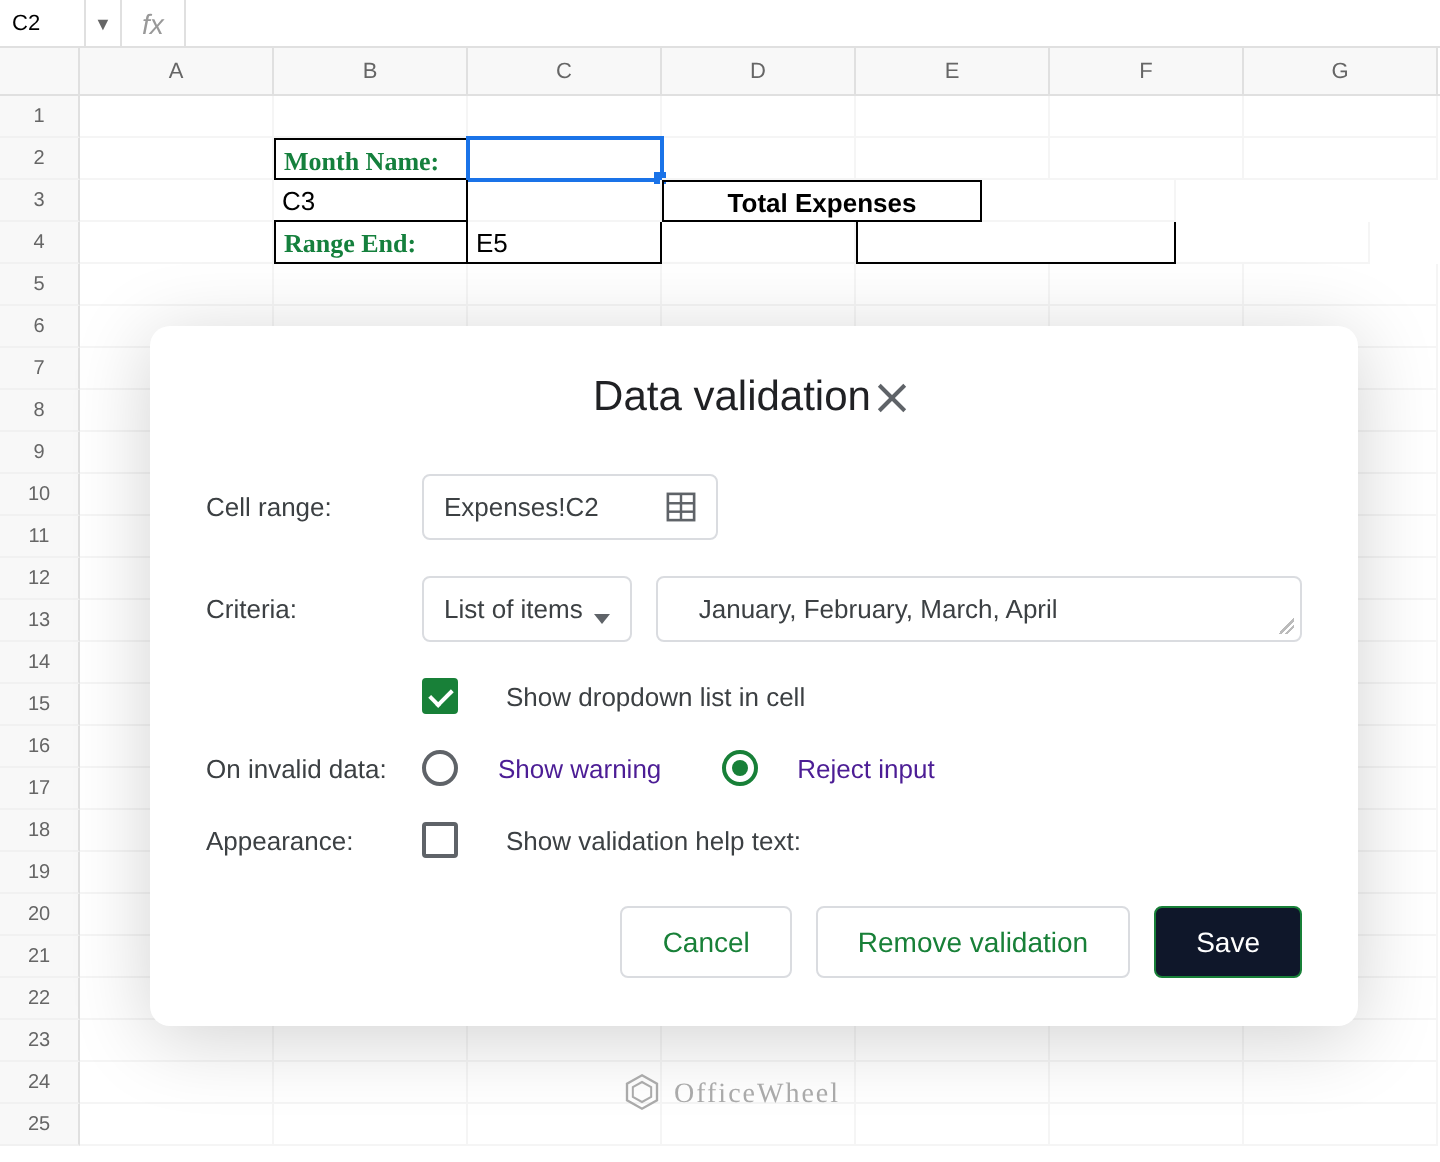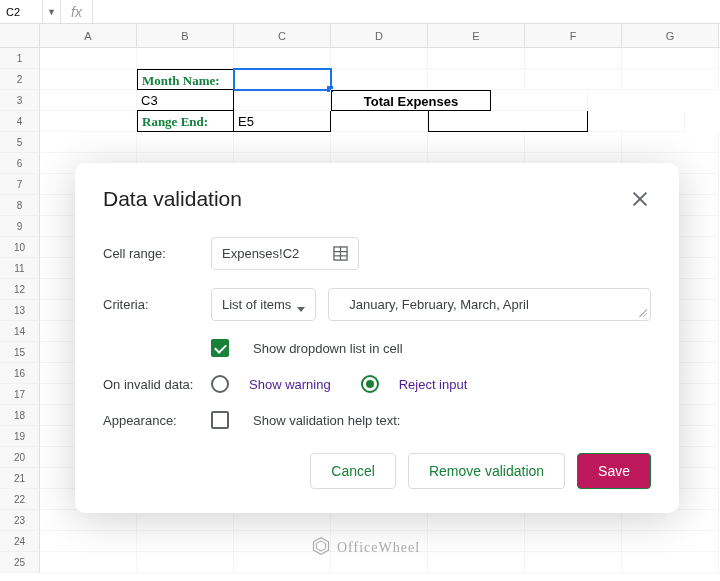--- a/index.html
+++ b/index.html
@@ -24,21 +24,21 @@
 .bord-b { border-bottom: 1px solid #000; }
 .bord-l { border-left: 1px solid #000; }
 .bord-r { border-right: 1px solid #000; }
 .label-cell { font-weight: bold; color: #15803d; padding-right: 4px; font-family: Liberation Serif, serif; }
 .selected-cell { outline: 2px solid #1a73e8; outline-offset: -1px; }
 .selected-cell::after { content: ""; position: absolute; right: -3px; bottom: -3px; width: 6px; height: 6px; background: #1a73e8; }
 .center { text-align: center; font-weight: bold; }
 .merge2 { width: 160px; }
 
 .dialog { position: absolute; left: 75px; top: 163px; width: 604px; background: #fff; border-radius: 10px; box-shadow: 0 6px 40px rgba(0,0,0,0.18); padding: 24px 28px; }
-.dialog-header { display: flex; justify-content: space-between; align-items: center; margin-bottom: 26px; }
+.dialog-header { display: flex; justify-content: center; align-items: center; margin-bottom: 26px; }
 .dialog-title { font-size: 21px; font-weight: 400; color: #202124; font-family: 'Google Sans', Arial, sans-serif; }
 .close-x { width: 22px; height: 22px; position: relative; cursor: pointer; }
 .close-x::before, .close-x::after { content: ""; position: absolute; left: 10px; top: 2px; width: 2px; height: 18px; background: #5f6368; }
 .close-x::before { transform: rotate(45deg); }
 .close-x::after { transform: rotate(-45deg); }
 
 .form-row { display: flex; align-items: center; margin-bottom: 18px; }
 .form-label { width: 108px; color: #3c4043; font-size: 13px; }
 .form-control-area { flex: 1; display: flex; align-items: center; gap: 12px; }
 .text-input { border: 1px solid #dadce0; border-radius: 4px; padding: 8px 10px; font-size: 13px; color: #3c4043; }
@@ -58,21 +58,21 @@
 .radio { width: 18px; height: 18px; border: 2px solid #5f6368; border-radius: 50%; display: inline-flex; align-items: center; justify-content: center; margin-right: 8px; flex-shrink: 0; }
 .radio.checked { border-color: #188038; }
 .radio.checked::after { content: ""; width: 8px; height: 8px; background: #188038; border-radius: 50%; }
 .radio-label { font-size: 13px; color: #4c1d95; margin-right: 18px; }
 
 .cb-label { font-size: 13px; color: #3c4043; }
 
 .dialog-actions { display: flex; justify-content: flex-end; gap: 12px; margin-top: 24px; }
 .btn { padding: 9px 20px; font-size: 14px; border-radius: 4px; font-weight: 500; cursor: pointer; font-family: 'Google Sans', Arial, sans-serif; }
 .btn-outlined { background: #fff; border: 1px solid #dadce0; color: #188038; }
-.btn-primary { background: #be185d; border: 1px solid #188038; color: #fff; }
+.btn-primary { background: #0f172a; border: 1px solid #188038; color: #fff; }
 
 .watermark { position: absolute; left: 311px; top: 536px; display: flex; align-items: flex-end; gap: 6px; color: #aaa; font-size: 14px; letter-spacing: 1px; font-family: Liberation Serif, serif; }
 .watermark-icon { width: 20px; height: 20px; }
 </style>
 </head>
 <body>
 
 <div class="namebox-row">
   <div class="namebox">C2</div>
   <div class="namebox-arrow">▼</div>

